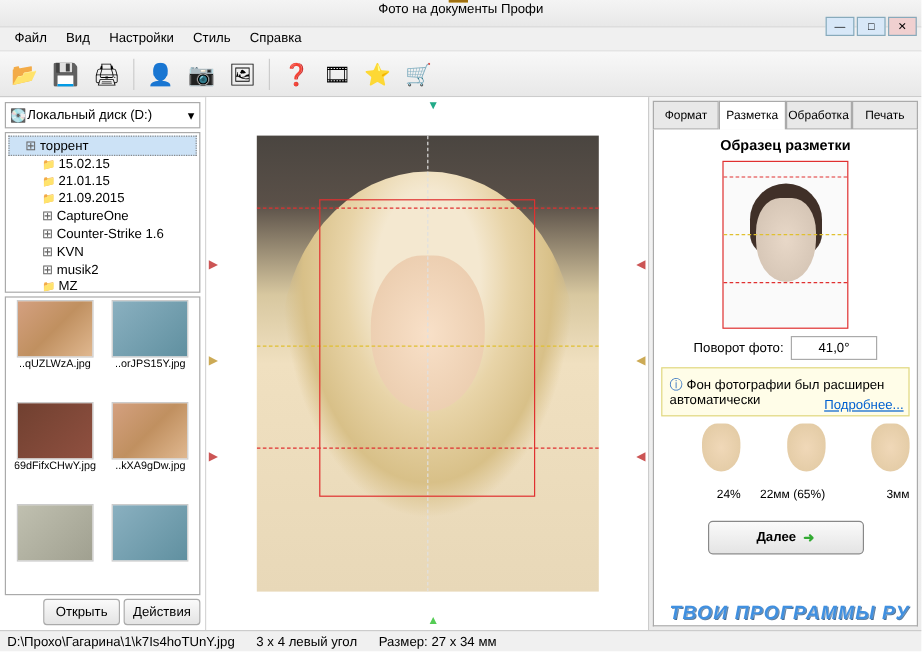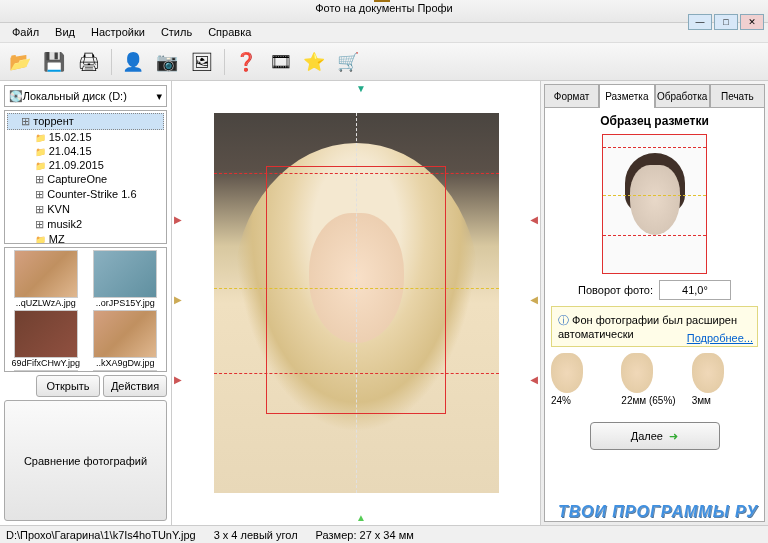--- a/index.html
+++ b/index.html
@@ -52,25 +52,25 @@
 .sample-title { font-weight: bold; font-size: 12px; }
 .sample { width: 105px; height: 140px; border: 1px solid #e03030; position: relative; background: #fafafa; }
 .sample-face { position: absolute; top: 30px; left: 27px; width: 50px; height: 70px; background: radial-gradient(#e8d8c8,#d0c0b0); border-radius: 40% 40% 50% 50%; }
 .sample-hair { position: absolute; top: 18px; left: 22px; width: 60px; height: 60px; background: #403028; border-radius: 50% 50% 30% 30%; }
 .sample .hline { left: 0; right: 0; }
 .rotate-row { display: flex; align-items: center; gap: 6px; justify-content: flex-end; }
 .spinner { width: 72px; height: 20px; border: 1px solid #aaa; text-align: center; background: #fff; }
 .notice { background: #fffde8; border: 1px solid #e0d880; padding: 6px; font-size: 10px; width: 100%; position: relative; }
 .notice a { color: #0060d0; text-decoration: underline; position: absolute; right: 4px; bottom: 2px; cursor: pointer; }
 .metrics { display: flex; gap: 4px; width: 100%; }
-.metric { flex: 1; display: flex; flex-direction: column; align-items: flex-start; gap: 2px; }
+.metric { flex: 1; display: flex; flex-direction: column; align-items: flex-end; gap: 14px; }
 .metric-icn { width: 32px; height: 40px; background: radial-gradient(ellipse,#f0d8b8,#e0c8a0); border-radius: 40% 40% 50% 50%; }
 .metric-lbl { font-size: 10px; }
 .btn-row { display: flex; gap: 4px; width: 100%; }
-.next-btn { width: 130px; height: 28px; background: linear-gradient(#fafafa,#e4e4e4); border: 1px solid #888; border-radius: 4px; font-weight: normal; display: flex; align-items: center; justify-content: center; gap: 6px; cursor: pointer; margin-top: 10px; }
+.next-btn { width: 130px; height: 28px; background: linear-gradient(#fafafa,#e4e4e4); border: 1px solid #888; border-radius: 4px; font-weight: bold; display: flex; align-items: center; justify-content: center; gap: 6px; cursor: pointer; margin-top: 10px; }
 .next-btn::after { content: '➜'; color: #3a3; }
 .statusbar { height: 18px; border-top: 1px solid #ccc; background: #f0f0f0; display: flex; align-items: center; padding: 0 6px; font-size: 10px; gap: 18px; }
 .watermark { position: absolute; right: 10px; bottom: 22px; font-size: 16px; font-weight: bold; color: #4090e0; text-shadow: 0 0 3px #fff, 1px 1px 0 #205080; font-style: italic; letter-spacing: 1px; }
 </style>
 </head>
 <body>
 
 <div class="titlebar">
   <div class="icon"></div>
   <span>Фото на документы Профи</span>
@@ -107,21 +107,21 @@
 <div class="main">
   <div class="sidebar">
     <div class="drive-sel">
       <span>💽 </span>
         <span>Локальный диск (D:)</span>
     </div>
     <div class="tree">
       <div class="tree-item sel">торрент</div>
       <div class="tree-sub">
         <div class="tree-item leaf">15.02.15</div>
-        <div class="tree-item leaf">21.04.15</div>
+        <div class="tree-item leaf">21.01.15</div>
         <div class="tree-item leaf">21.09.2015</div>
         <div class="tree-item">CaptureOne</div>
         <div class="tree-item">Counter-Strike 1.6</div>
         <div class="tree-item">KVN</div>
         <div class="tree-item">musik2</div>
         <div class="tree-item leaf">MZ</div>
 
       </div>
     </div>
     <div class="thumbs">
@@ -146,21 +146,20 @@
         </div>
       <div class="thumb">
           <div class="thumb-img v2"></div>
         </div>
 
     </div>
     <div class="side-btns">
       <div class="btn">Открыть</div>
       <div class="btn">Действия</div>
     </div>
-    <div class="btn full">Сравнение фотографий</div>
   </div>
 
   <div class="canvas">
     <div class="marker" style="top:2px;left:50%">▼</div>
     <div class="marker" style="bottom:2px;left:50%;color:#5c5">▲</div>
     <div class="marker" style="left:2px;top:30%;color:#c55">▶</div>
     <div class="marker" style="right:2px;top:30%;color:#c55">◀</div>
     <div class="marker" style="left:2px;top:48%;color:#ca5">▶</div>
     <div class="marker" style="right:2px;top:48%;color:#ca5">◀</div>
     <div class="marker" style="left:2px;top:66%;color:#c55">▶</div>

